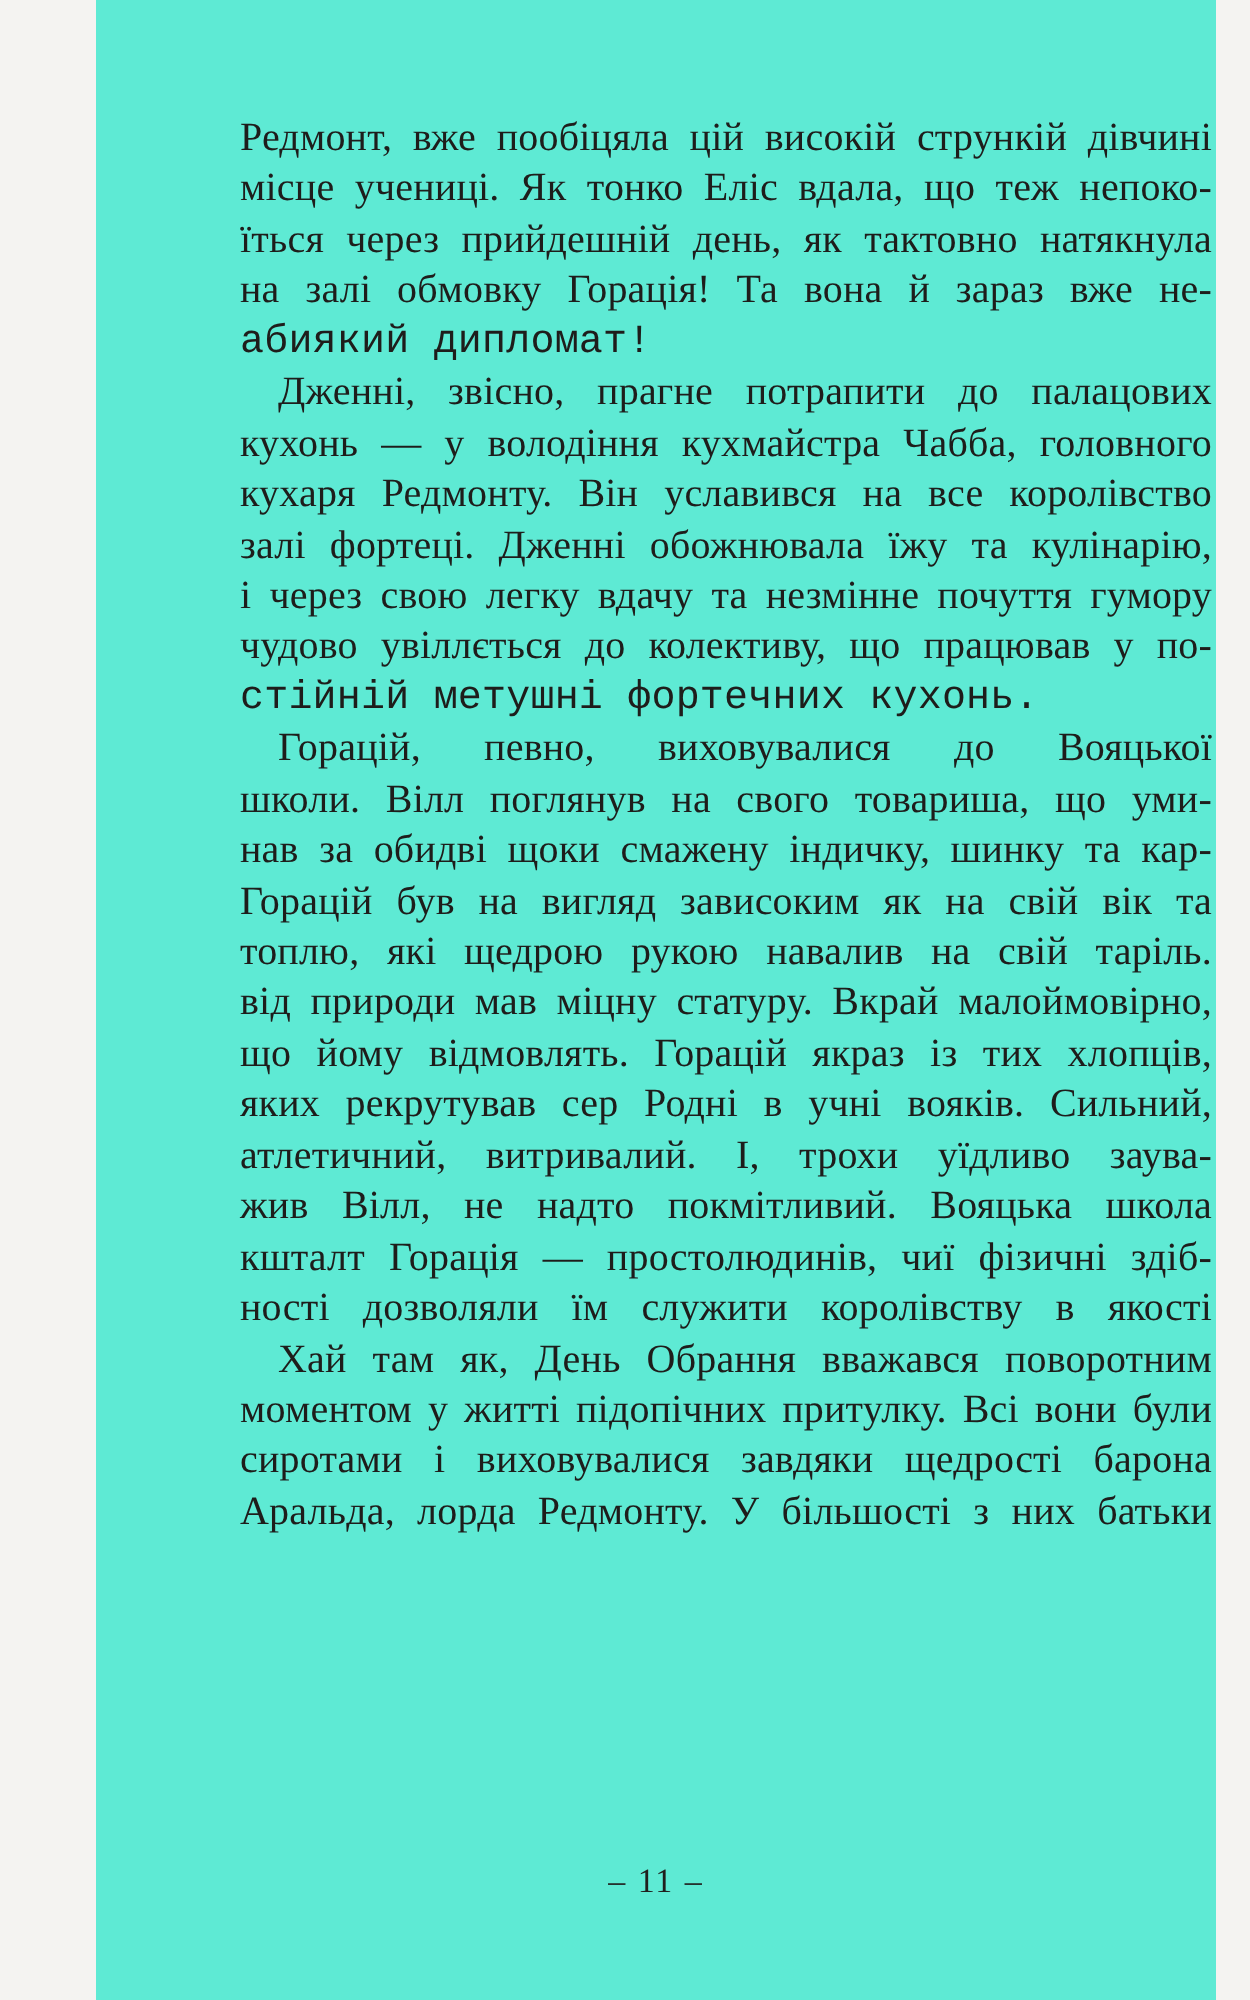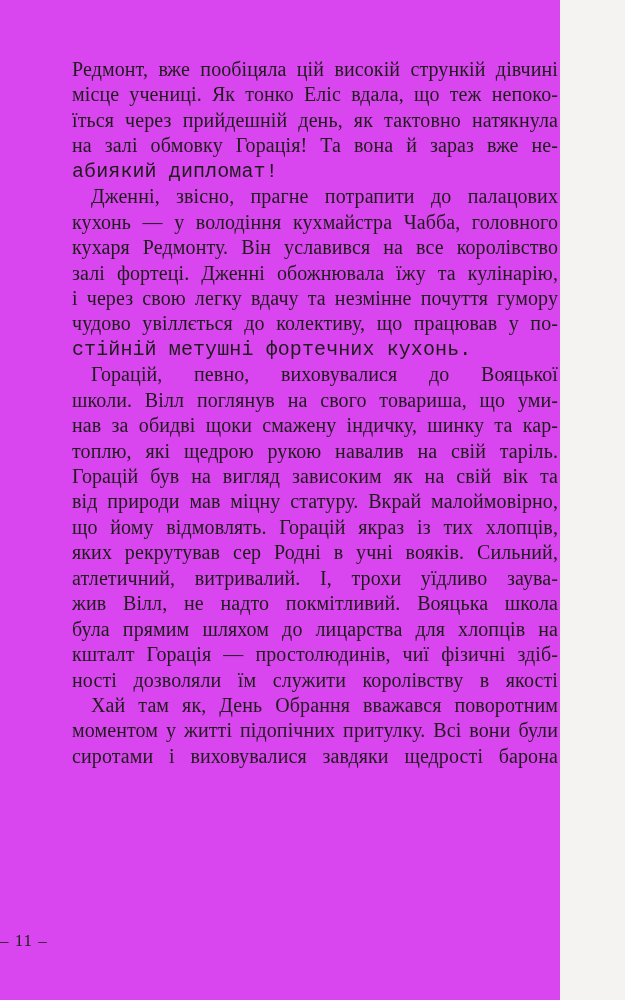--- a/index.html
+++ b/index.html
@@ -9,22 +9,23 @@
   body {
     width: 625px;
     height: 1000px;
     background: #f4f3f1;
     font-family: "Liberation Serif", "DejaVu Serif", serif;
   }
   .page {
     position: relative;
     width: 560px;
     height: 1000px;
-    background: #d946ef;
+    background: #5eead4;
     overflow: hidden;
+    margin-left: 48px;
   }
   .text-block {
     position: absolute;
     left: 72px;
     top: 57px;
     width: 486px;
     font-size: 20px;
     line-height: 25.45px;
     color: #1e1d1b;
     letter-spacing: 0.1px;
@@ -44,21 +45,21 @@
     font-family: Liberation Mono, monospace;
   }
   .para.indent .line.first {
     text-indent: 19px;
   }
   .page-number {
     position: absolute;
     top: 931px;
     left: 0;
     width: 100%;
-    text-align: left;
+    text-align: center;
     font-size: 17px;
     color: #201f1d;
     letter-spacing: 1px;
   }
 </style>
 </head>
 <body>
 
 <div class="page">
   <div class="text-block">
@@ -75,31 +76,31 @@
         <div class="line">кухаря Редмонту. Він уславився на все королівство</div>
         <div class="line">залі фортеці. Дженні обожнювала їжу та кулінарію,</div>
         <div class="line">і через свою легку вдачу та незмінне почуття гумору</div>
         <div class="line">чудово увіллється до колективу, що працював у по-</div>
         <div class="line para-end">стійній метушні фортечних кухонь.</div>
       </div>
       <div class="para indent">
         <div class="line first">Горацій, певно, виховувалися до Вояцької</div>
         <div class="line">школи. Вілл поглянув на свого товариша, що уми-</div>
         <div class="line">нав за обидві щоки смажену індичку, шинку та кар-</div>
+        <div class="line">Горацій був на вигляд зависоким як на свій вік та</div>
         <div class="line">топлю, які щедрою рукою навалив на свій таріль.</div>
-        <div class="line">Горацій був на вигляд зависоким як на свій вік та</div>
         <div class="line">від природи мав міцну статуру. Вкрай малоймовірно,</div>
         <div class="line">що йому відмовлять. Горацій якраз із тих хлопців,</div>
         <div class="line">яких рекрутував сер Родні в учні вояків. Сильний,</div>
         <div class="line">атлетичний, витривалий. І, трохи уїдливо заува-</div>
         <div class="line">жив Вілл, не надто покмітливий. Вояцька школа</div>
-        <div class="line">була прямим шляхом до лицарства для хлопців на</div>
         <div class="line">кшталт Горація — простолюдинів, чиї фізичні здіб-</div>
         <div class="line">ності дозволяли їм служити королівству в якості</div>
       </div>
       <div class="para indent">
         <div class="line first">Хай там як, День Обрання вважався поворотним</div>
         <div class="line">моментом у житті підопічних притулку. Всі вони були</div>
         <div class="line">сиротами і виховувалися завдяки щедрості барона</div>
+        <div class="line">Аральда, лорда Редмонту. У більшості з них батьки</div>
       </div>
     </div>
   <div class="page-number">– 11 –</div>
 </div>
 
 </body></html>

